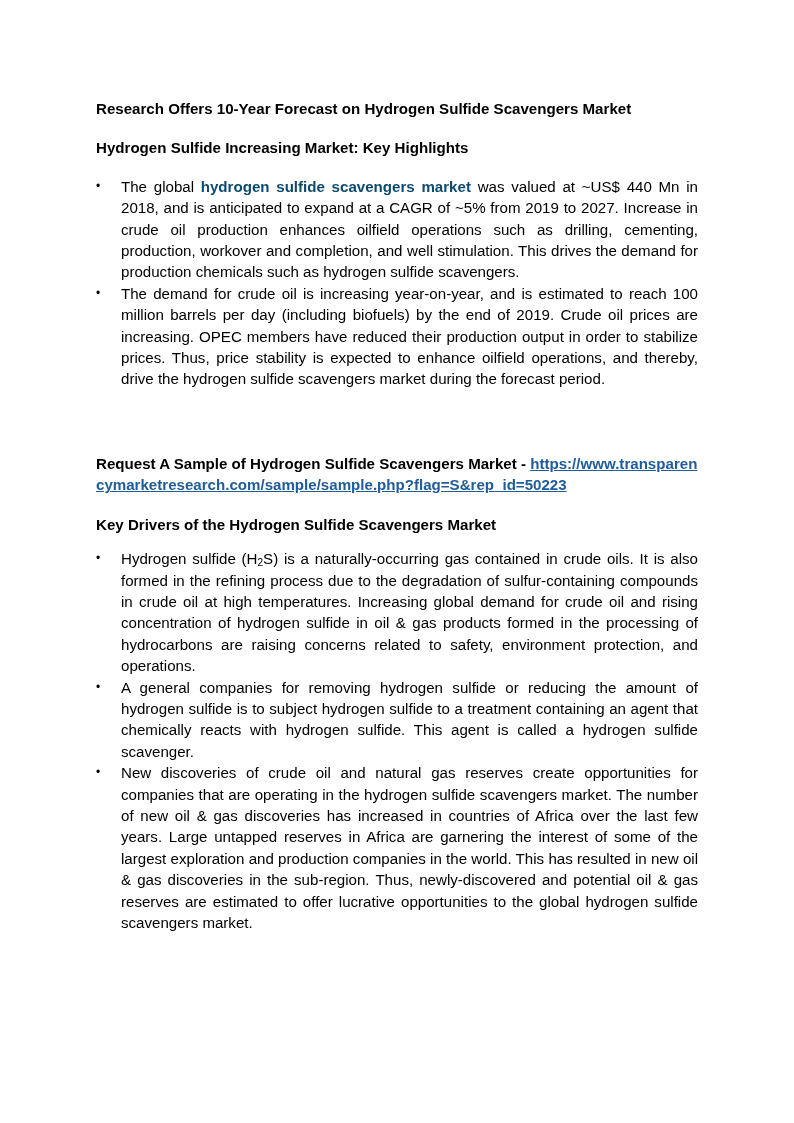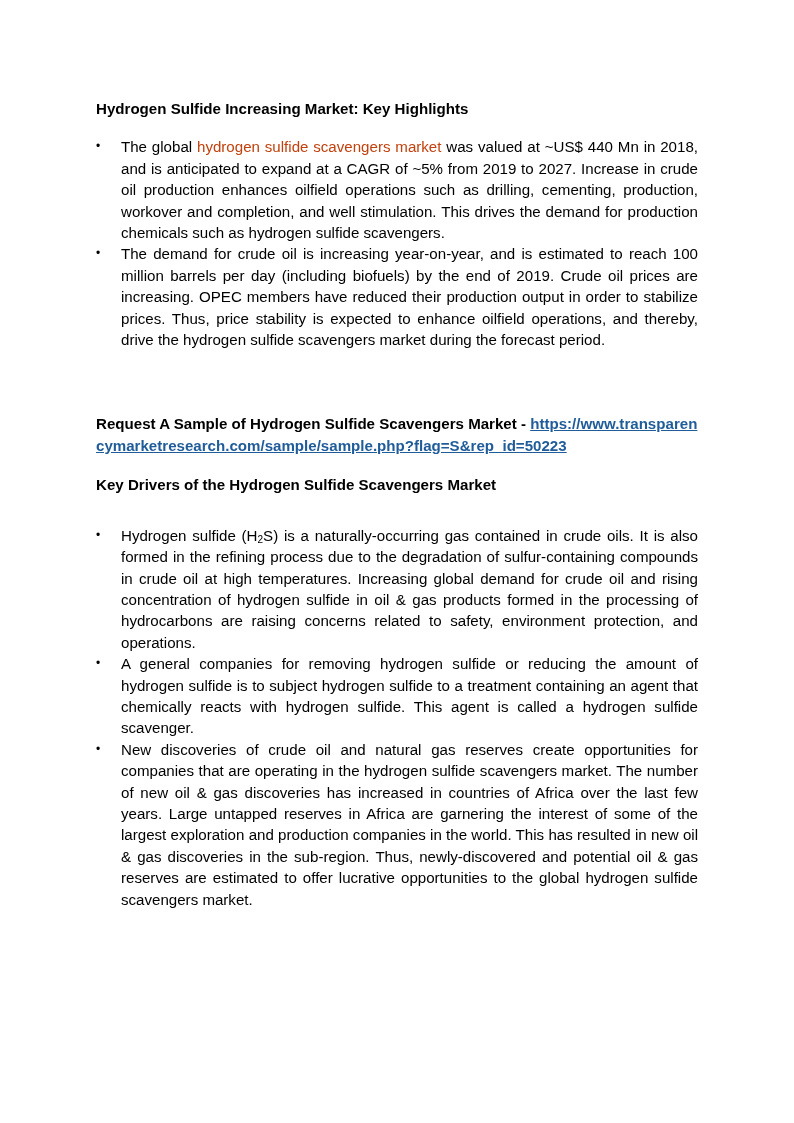--- a/index.html
+++ b/index.html
@@ -42,42 +42,44 @@
       text-align: justify;
       margin: 0;
     }
     .bullet-dot {
       position: absolute;
       left: 0;
       top: 0;
       font-size: 12px;
     }
     .inline-link {
-      color: #c2410c;
+      color: #0c4a6e;
       text-decoration: none;
+      font-weight: bold;
     }
     b { font-weight: normal; }
     .sample-block {
       margin-top: 63px;
       font-weight: bold;
     }
     .url-link {
       color: #1f5c99;
       text-decoration: underline;
       word-break: break-all;
     }
-    .h-drivers { margin-top: 18px; margin-bottom: 29px; }
+    .h-drivers { margin-top: 18px; margin-bottom: 13px; }
     .h-opps { margin-top: 17px; margin-bottom: 17px; }
     sub { font-size: 10px; line-height: 0; vertical-align: -2px; }
   </style>
 </head>
 <body>
 
 <div class="page">
 
+  <p class="heading h-title">Research Offers 10-Year Forecast on Hydrogen Sulfide Scavengers Market</p>
 
   <p class="heading h-highlights">Hydrogen Sulfide Increasing Market: Key Highlights</p>
 
   <ul class="bullets">
     <li>
       <span class="bullet-dot">•</span>
       <span>The global </span><a class="inline-link" href="#">hydrogen sulfide scavengers market</a><span> was valued at </span><b>~US$ 440 Mn in 2018,</b><span> and is anticipated to expand at a CAGR of </span><b>~5%</b><span> from </span><b>2019 to 2027</b><span>. Increase in crude oil production enhances oilfield operations such as drilling, cementing, production, workover and completion, and well stimulation. This drives the demand for production chemicals such as hydrogen sulfide scavengers.</span>
     </li>
     <li>
       <span class="bullet-dot">•</span>

